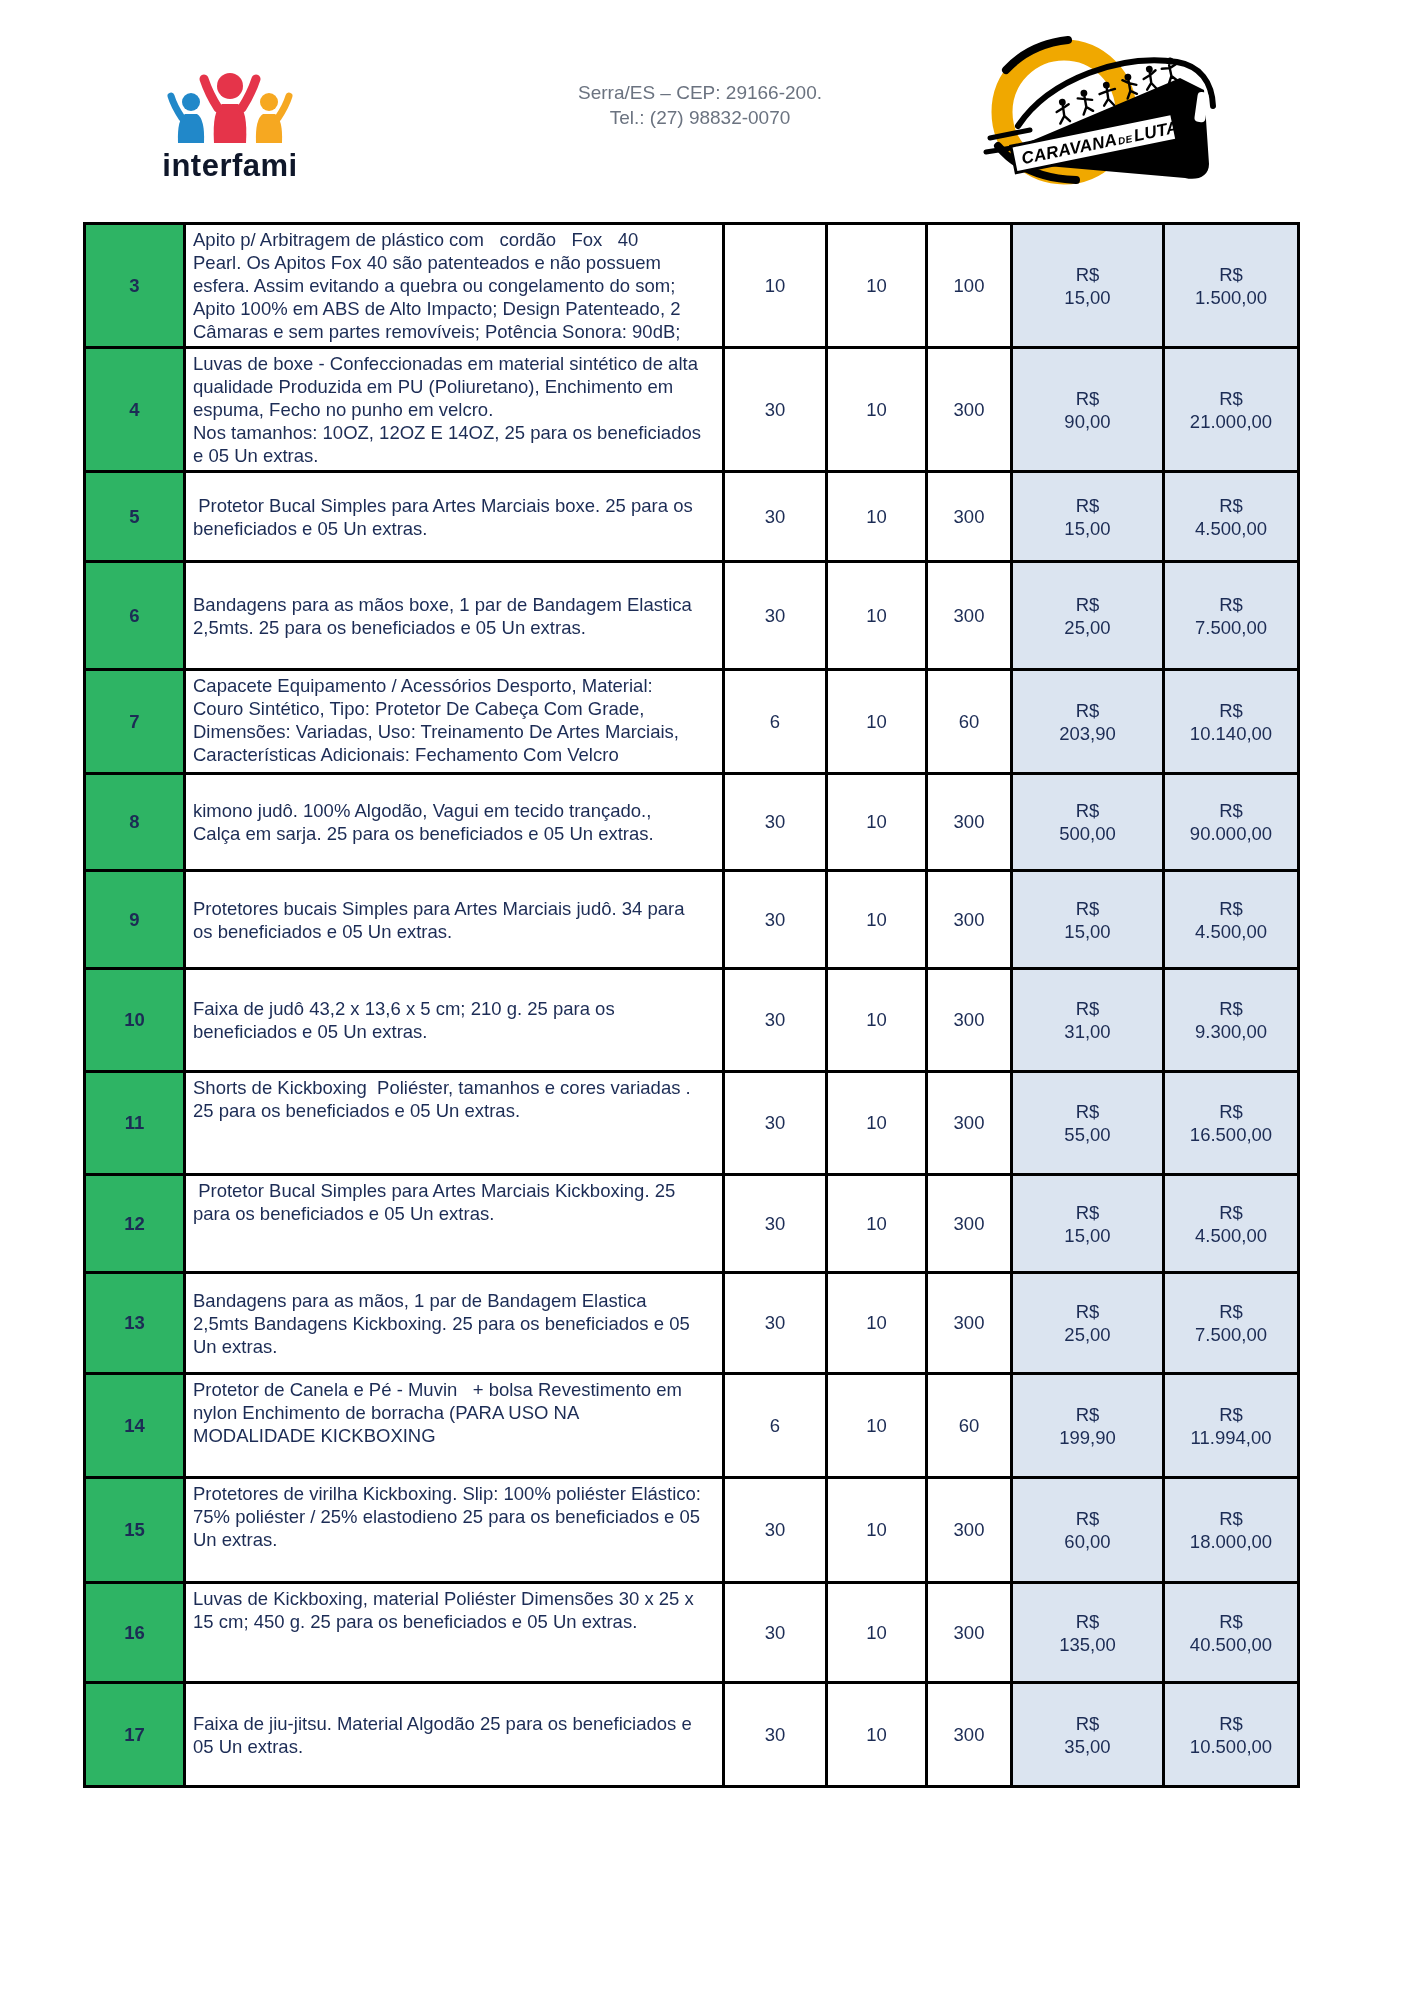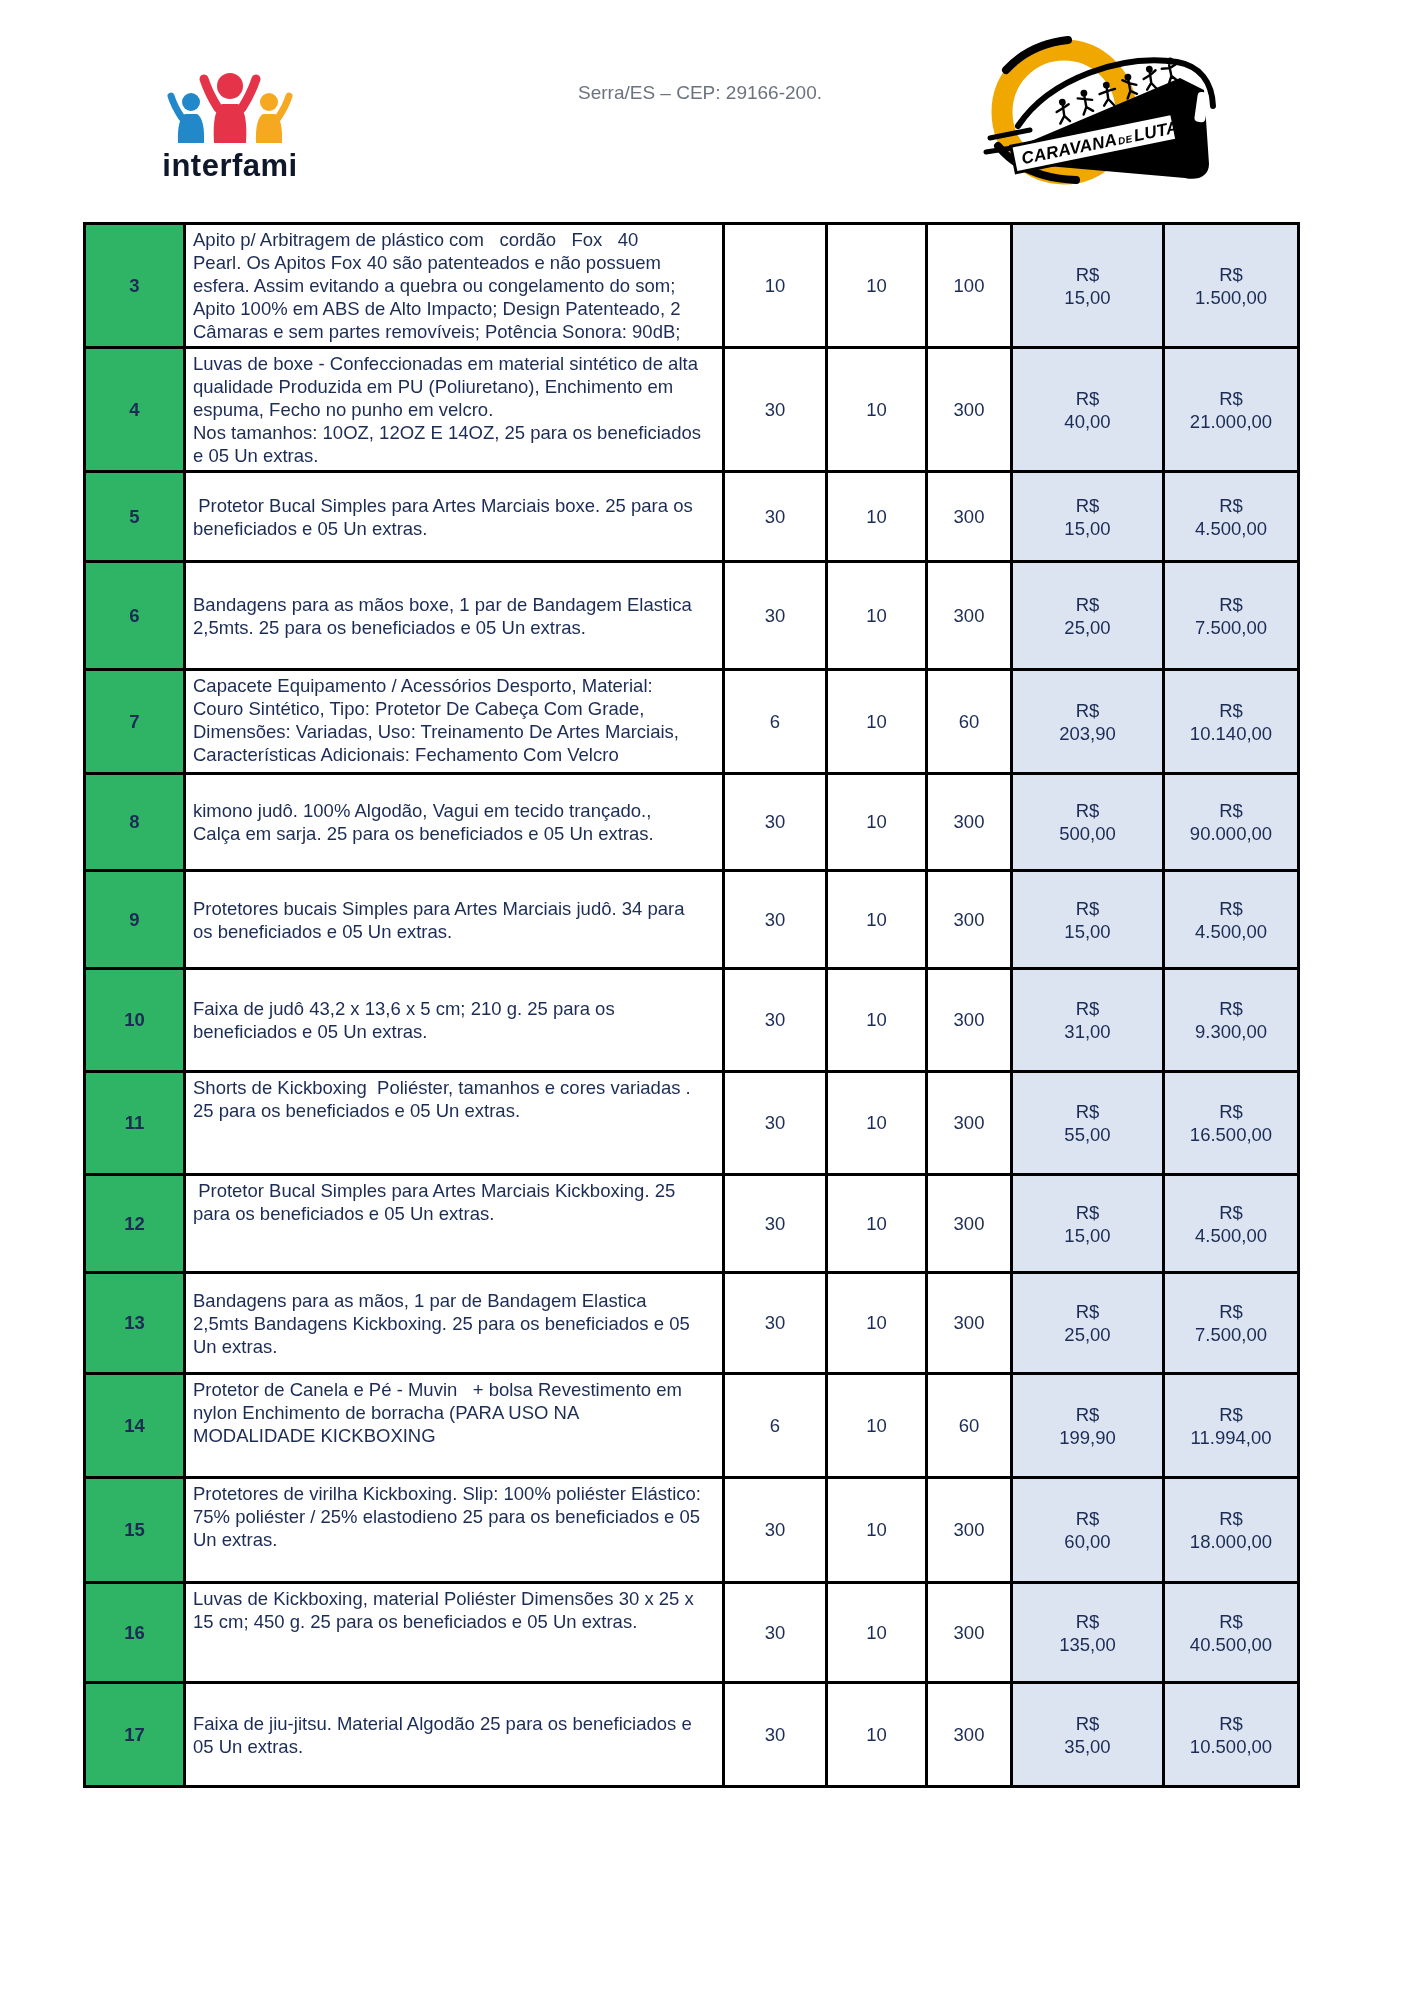--- a/index.html
+++ b/index.html
@@ -43,20 +43,21 @@
       <path d="M54,97 Q52,64 62,58 L78,58 Q88,64 86,97 Z" fill="#e5344a"></path>
       <path d="M58,62 Q49,48 44,33" stroke="#e5344a" stroke-width="9" stroke-linecap="round" fill="none"></path>
       <path d="M82,62 Q91,48 96,33" stroke="#e5344a" stroke-width="9" stroke-linecap="round" fill="none"></path>
       <circle cx="70" cy="40" r="13" fill="#e5344a"></circle>
     </svg>
     <div class="wordmark">interfami</div>
   </div>
 
   <div class="address">
     <div>Serra/ES – CEP: 29166-200.</div>
+    <div>Tel.: (27) 98832-0070</div>
   </div>
 
   <div class="logo-right">
     <svg width="256" height="162" viewBox="0 0 256 162">
 
       <circle cx="92" cy="86" r="62" fill="none" stroke="#f0a800" stroke-width="21"></circle>
 
       <path d="M34,44 Q58,18 96,14" stroke="#000" stroke-width="8" fill="none" stroke-linecap="round"></path>
       <path d="M26,120 Q52,152 104,154" stroke="#000" stroke-width="8" fill="none" stroke-linecap="round"></path>
 
@@ -139,21 +140,21 @@
         <td class="desc va-top">Luvas de boxe - Confeccionadas em material sintético de alta
 qualidade Produzida em PU (Poliuretano), Enchimento em
 espuma, Fecho no punho em velcro.
 Nos tamanhos: 10OZ, 12OZ E 14OZ, 25 para os beneficiados
 e 05 Un extras.</td>
         <td class="qty">30</td>
         <td class="qty">10</td>
         <td class="qty">300</td>
         <td class="price">
             <div>R$</div>
-            <div>40,00</div>
+            <div>90,00</div>
           </td>
         <td class="price">
             <div>R$</div>
             <div>21.000,00</div>
           </td>
       </tr>
       <tr style="height:90px">
         <td class="num">5</td>
         <td class="desc"> Protetor Bucal Simples para Artes Marciais boxe. 25 para os
 beneficiados e 05 Un extras.</td>

